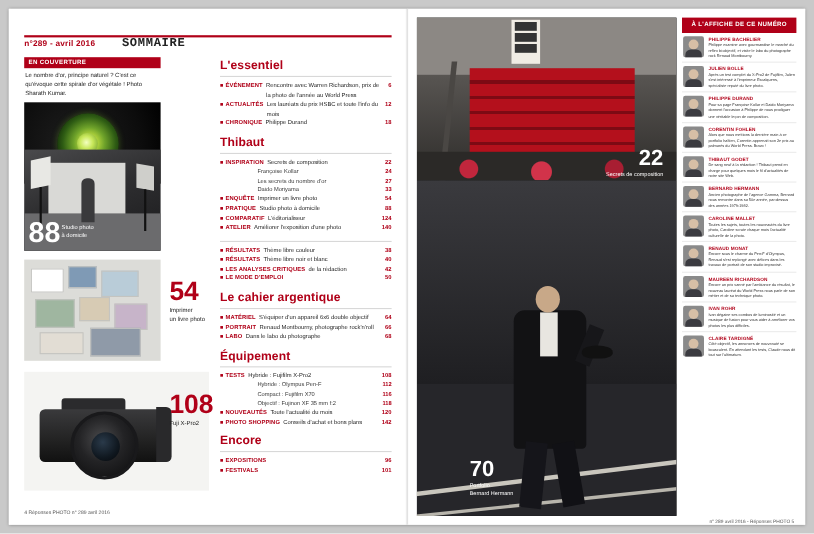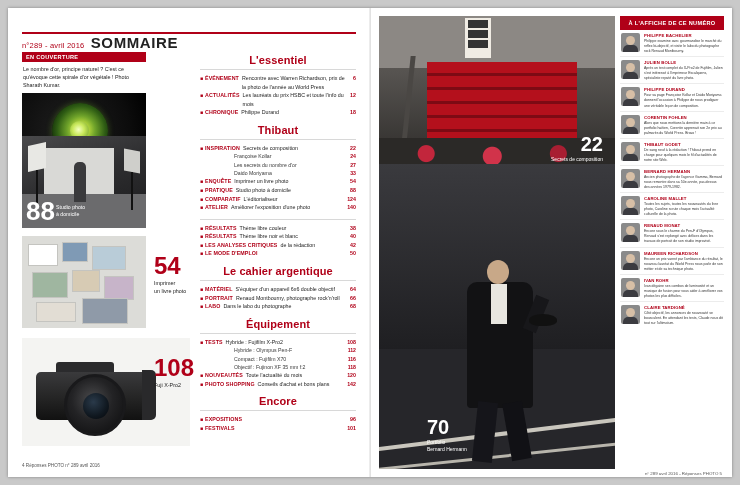--- a/index.html
+++ b/index.html
@@ -24,23 +24,23 @@
     background:#ffffff;
     padding:0;
   }
   .head-rule {
     position:absolute; left:14px; top:24px; width:334px; height:2px; background:#b00018;
   }
   .masthead {
     position:absolute; left:14px; top:26px;
     font-size:7.5px; color:#b00018; letter-spacing:.2px;
   }
-  .masthead .issue { font-weight:normal; }
+  .masthead .issue { font-weight:bold; }
   .masthead .sommaire {
-    color:#222; font-size:15px; font-weight:bold; letter-spacing:.6px; margin-left:4px;
+    color:#222; font-size:11px; font-weight:bold; letter-spacing:.6px; margin-left:22px;font-family:Liberation Mono, monospace;
   }
   
   .cover-box {
     position:absolute; left:14px; top:44px; width:124px;
   }
   .cover-tagbar {
     background:#b00018; color:#fff; font-size:5.6px; font-weight:bold;
     padding:2px 4px; letter-spacing:.3px;
   }
   .cover-text {
@@ -112,21 +112,21 @@
   }
   .cam-grip { position:absolute; left:120px; top:32px; width:14px; height:50px; background:#29292b; border-radius:0 5px 5px 0; }
   .num-108 { left:146px; top:348px; font-size:24px; color:#b00018; }
   .cap-108 { position:absolute; left:146px; top:374px; font-size:5.4px; color:#222; }
 
   
   .toc {
     position:absolute; left:192px; top:46px; width:156px;
   }
   .toc-section {
-    color:#b00018; font-weight:bold; font-size:11px; margin:0 0 3px 0; letter-spacing:.1px;text-align:center;
+    color:#b00018; font-weight:bold; font-size:11px; margin:0 0 3px 0; letter-spacing:.1px;
   }
   .toc-rule { height:1px; background:#d8d8d8; margin:2px 0 4px 0; }
   .toc-group { margin-bottom:7px; }
   .toc-row {
     display:flex; align-items:baseline; font-size:5.3px; line-height:1.62; color:#1c1c1c;
   }
   .toc-row .bullet { color:#b00018; font-size:5px; margin-right:2px; }
   .toc-row .rub { color:#b00018; font-weight:bold; text-transform:uppercase; margin-right:3px; letter-spacing:.1px; white-space:nowrap; }
   .toc-row .txt { flex:1; }
   .toc-row .pg { color:#b00018; font-weight:bold; margin-left:3px; }

